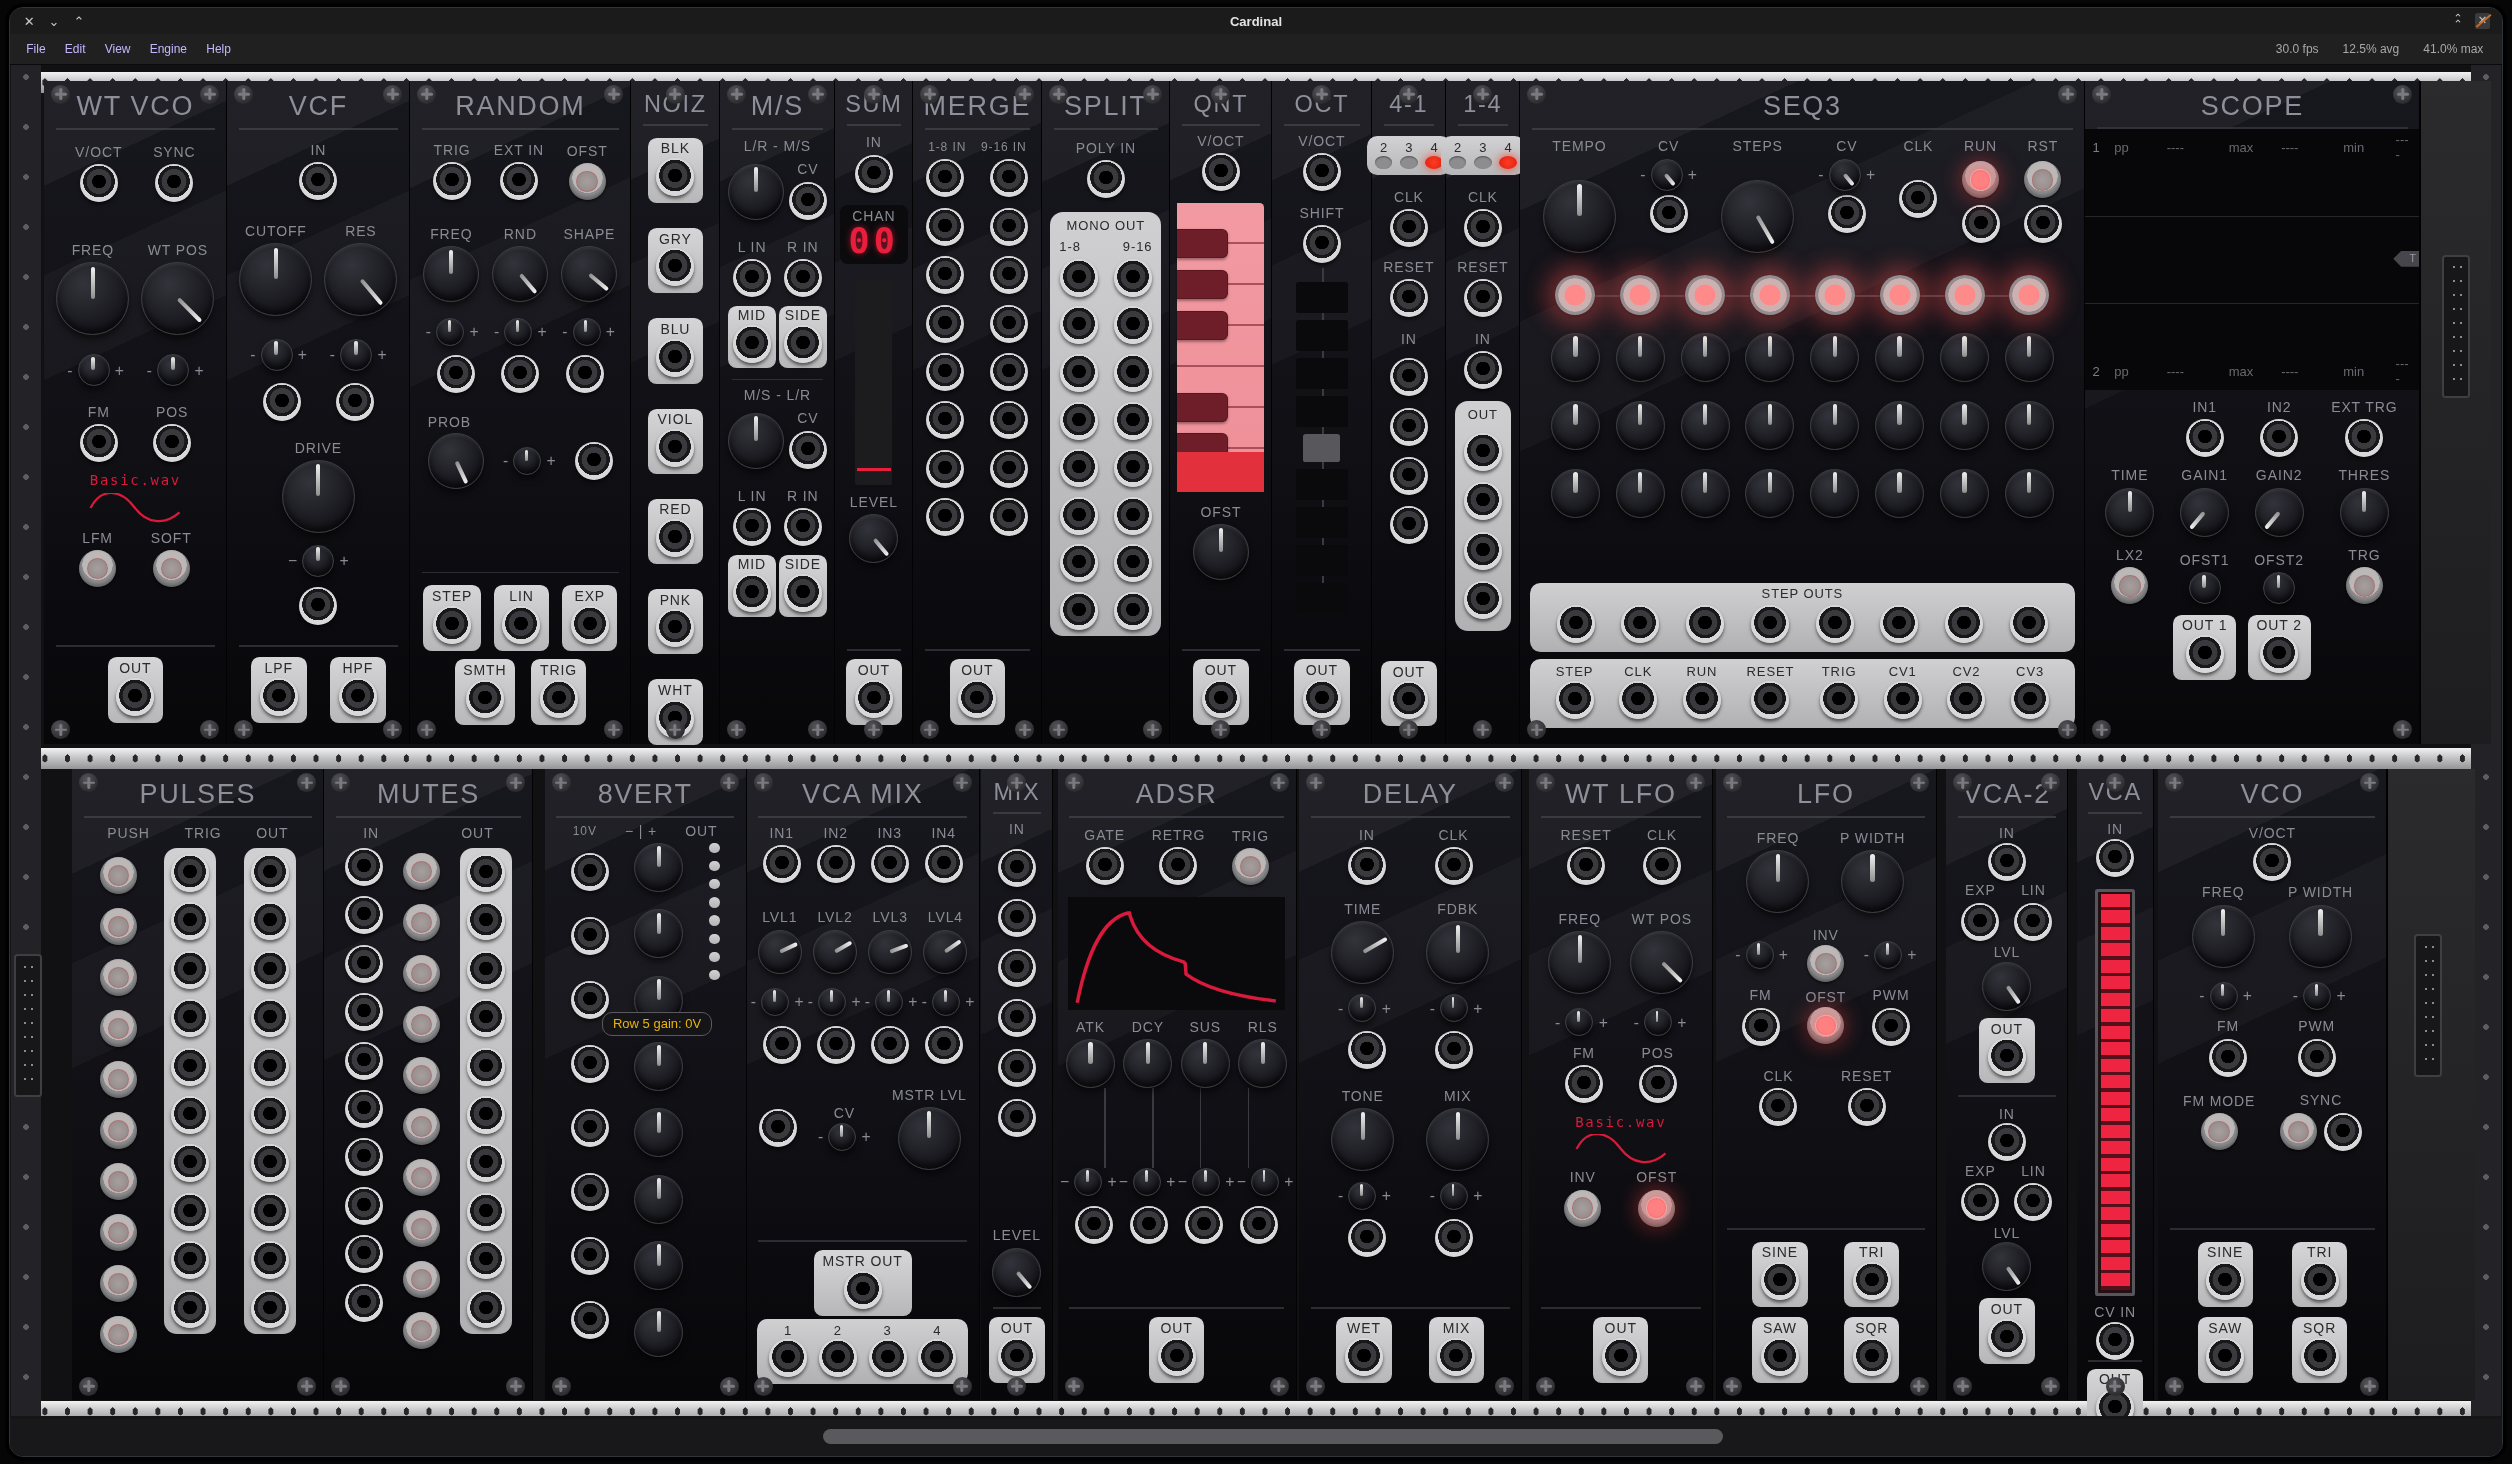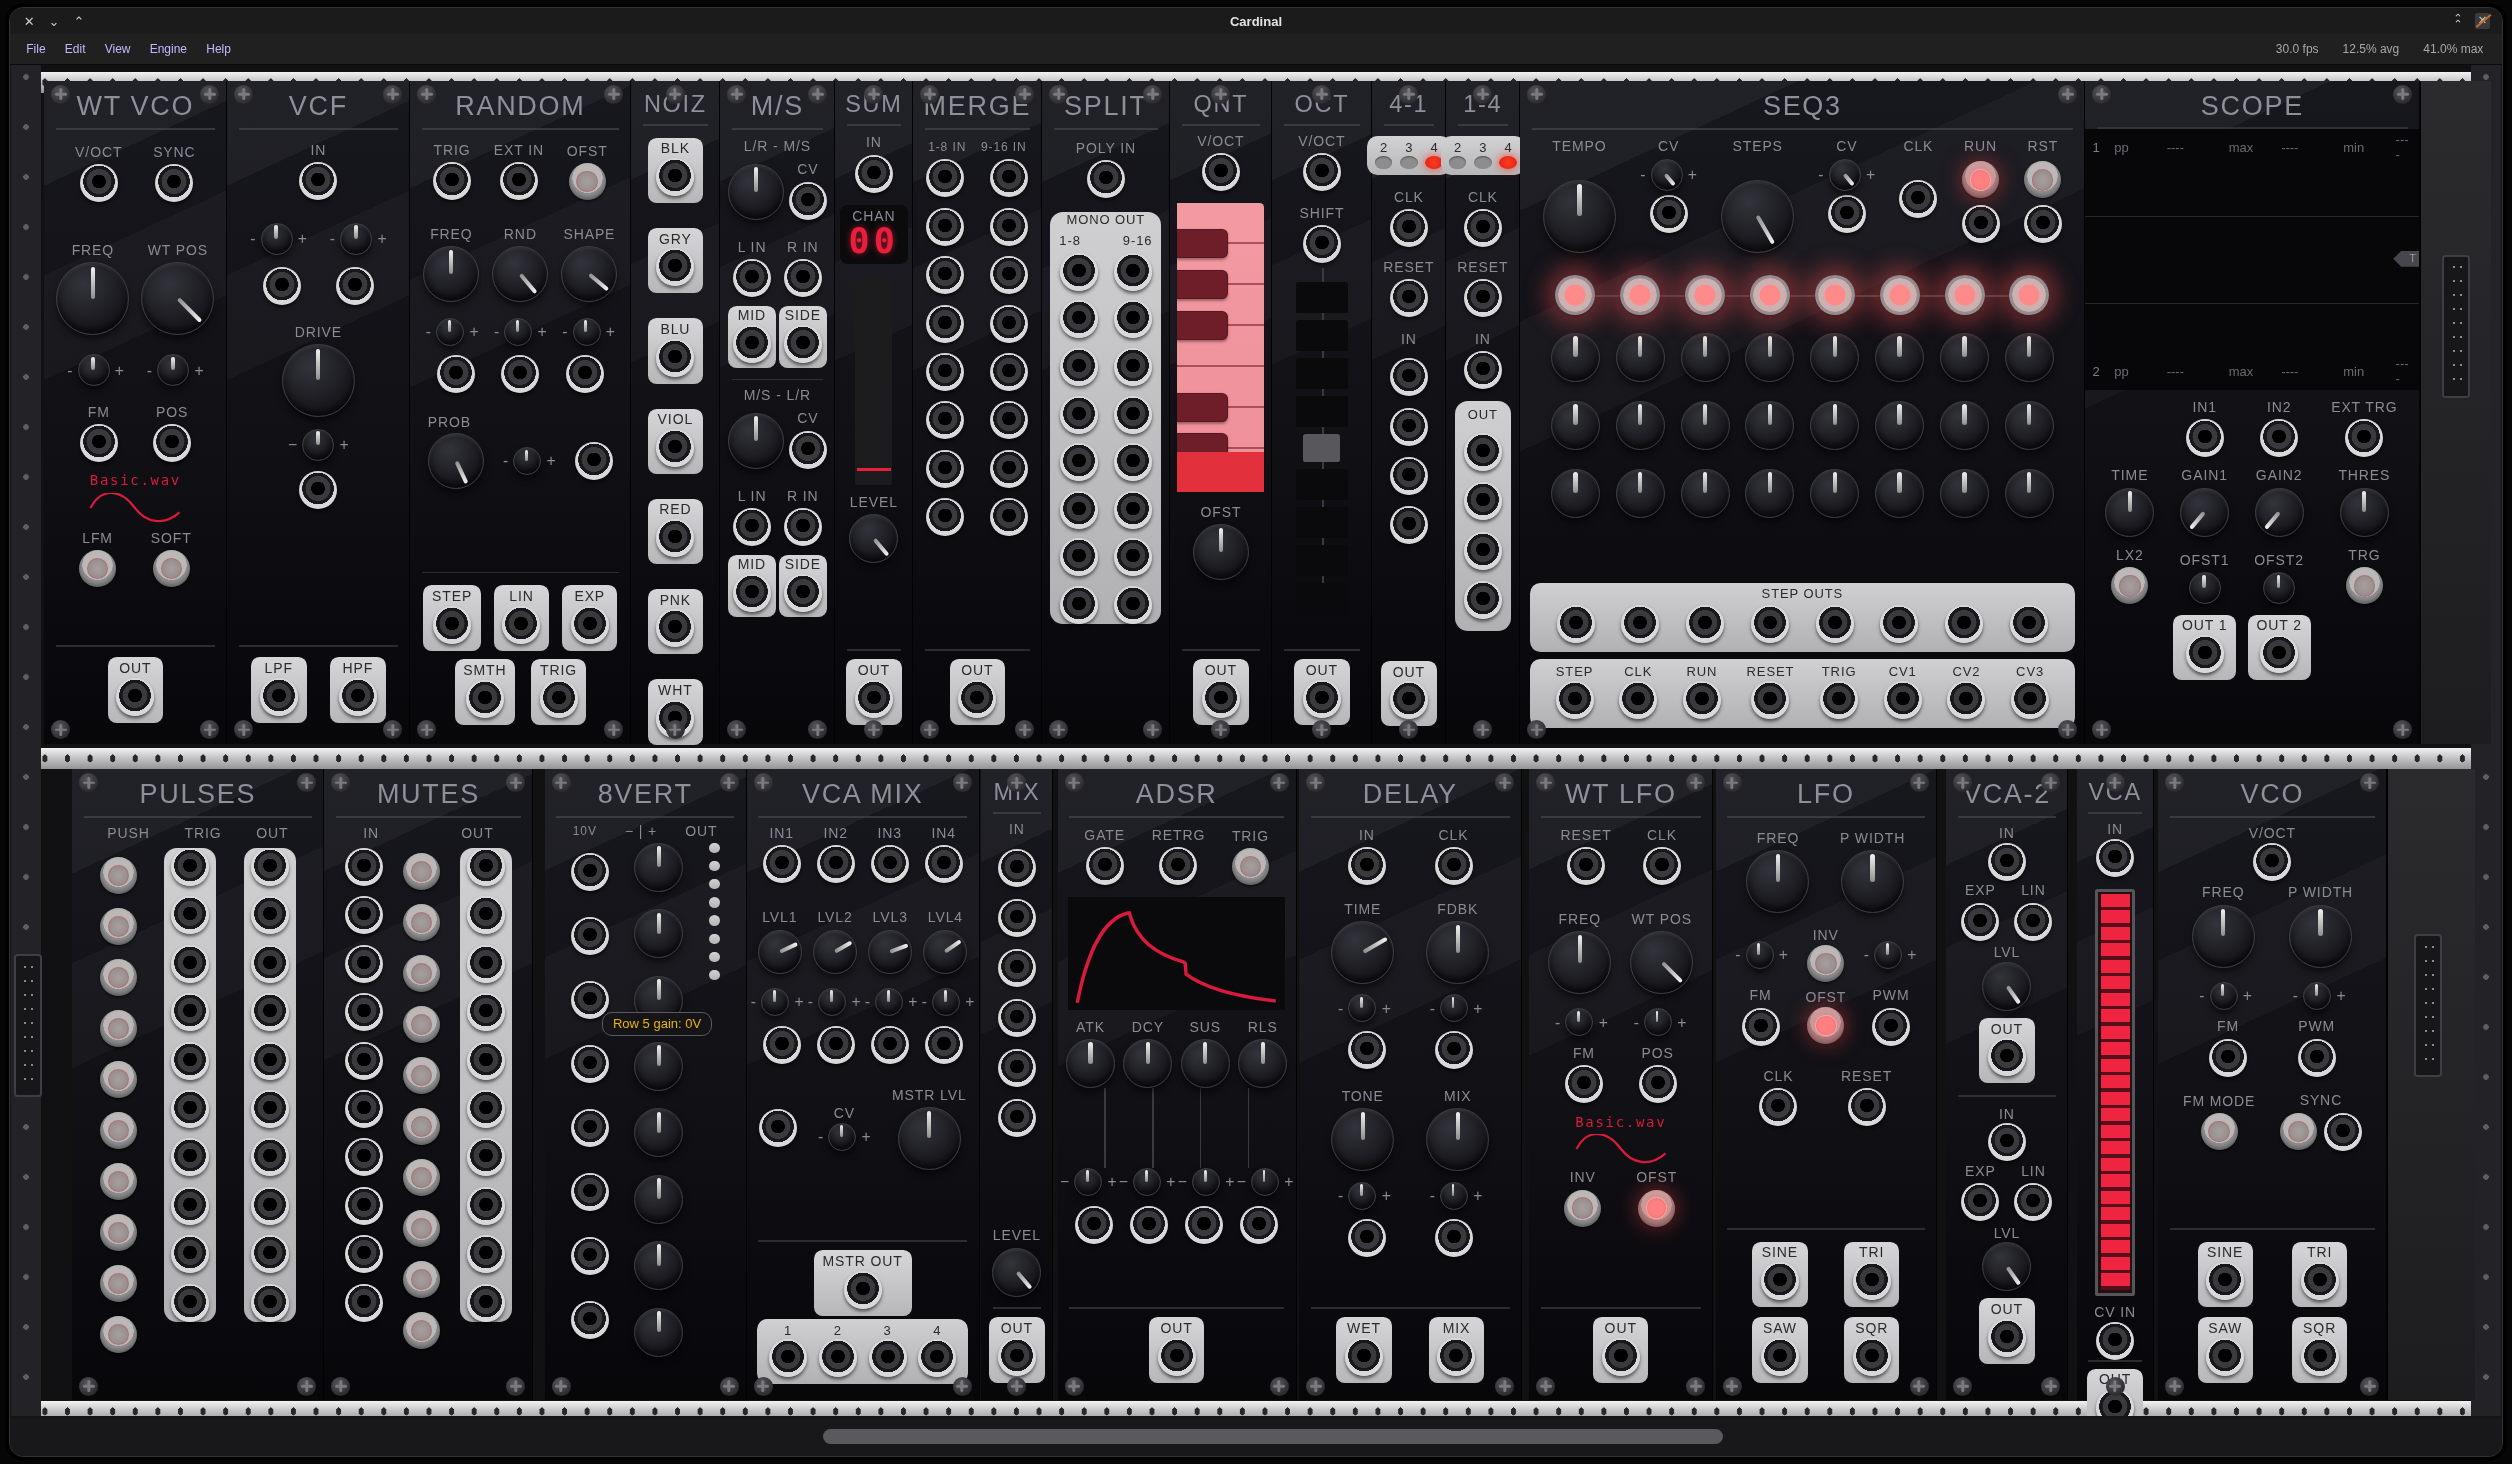--- a/index.html
+++ b/index.html
@@ -85,21 +85,21 @@
     box-shadow:0 0 21px 7px rgba(255,70,70,.55);}
   .gate{width:40px;height:40px;border-radius:50%;flex:none;z-index:1;
     background:radial-gradient(circle,#ff8a8a 0 36%,#cdb0b0 38% 58%,#948c8e 60% 76%,#565052 78% 100%);
     box-shadow:0 0 24px 7.8px rgba(255,80,80,.45),0 1.7px 3.5px rgba(0,0,0,.7);}
   
   .ob{background:linear-gradient(180deg,#d6d6d8,#b7b7b9);border-radius:8.7px;display:flex;flex-none:none;
     flex-direction:column;align-items:center;padding:2.6px 8.7px 7px;gap:1.7px;flex:none;}
   .ob .ol{font-size:14px;color:#2a2a2c;letter-spacing:0.9px;}
   .obx{background:linear-gradient(180deg,#d2d2d4,#b4b4b6);border-radius:9.6px;padding:5.2px;flex:none;}
   .vs{background:linear-gradient(180deg,#d0d0d2,#b1b1b3);border-radius:13px;display:flex;
-    flex-direction:column;align-items:center;padding:0 7px;flex:none;}
+    flex-direction:column;align-items:center;padding:6px 7px;flex:none;}
   .vsh{background:linear-gradient(180deg,#d0d0d2,#b1b1b3);border-radius:10.4px;display:flex;
     align-items:center;justify-content:space-evenly;flex:none;}
   .dl{font-size:13px;color:#2a2a2c;letter-spacing:0.9px;}
   
   .disp{background:#0b0b0d;border-radius:7.8px;padding:3.5px 8.7px 5.2px;text-align:center;flex:none;}
   .seg{font-family:"DejaVu Sans Mono",monospace;font-weight:bold;font-size:35px;color:#e81e3c;
     letter-spacing:4.3px;text-shadow:0 0 6px rgba(232,30,60,.65);line-height:1;}
   .smeter{width:37px;background:#1c1c1f;border-radius:2.6px;position:relative;flex:none;}
   .smeter::after{content:'';position:absolute;left:1.7px;right:1.7px;bottom:14px;height:3.5px;background:#e81e3c;}
   .vmeter{width:40px;height:407px;border:3.5px solid #55555a;border-radius:2.6px;background:#241014;
@@ -255,20 +255,30 @@
           <i class="scr tr"></i>
         <i class="scr bl"></i>
           <i class="scr br"></i>
         <div class="ttl">VCF</div>
         <div class="sep"></div>
         <div class="pc" style="margin-top:12px">
             <span class="lbl">IN</span>
             <i class="j"></i>
           </div>
         <div class="fr" style="margin-top:22.6px">
+          <div class="pc">
+              <span class="lbl">CUTOFF</span>
+              <div class="k k84"></div>
+            </div>
+          <div class="pc">
+              <span class="lbl">RES</span>
+              <div class="k k84" style="--r:140deg"></div>
+            </div>
+        </div>
+        <div class="fr" style="margin-top:22.6px">
           <div class="t">
               <span class="s">-</span>
               <div class="k k34"></div>
               <span class="s">+</span>
             </div>
           <div class="t">
               <span class="s">-</span>
               <div class="k k34"></div>
               <span class="s">+</span>
             </div>

